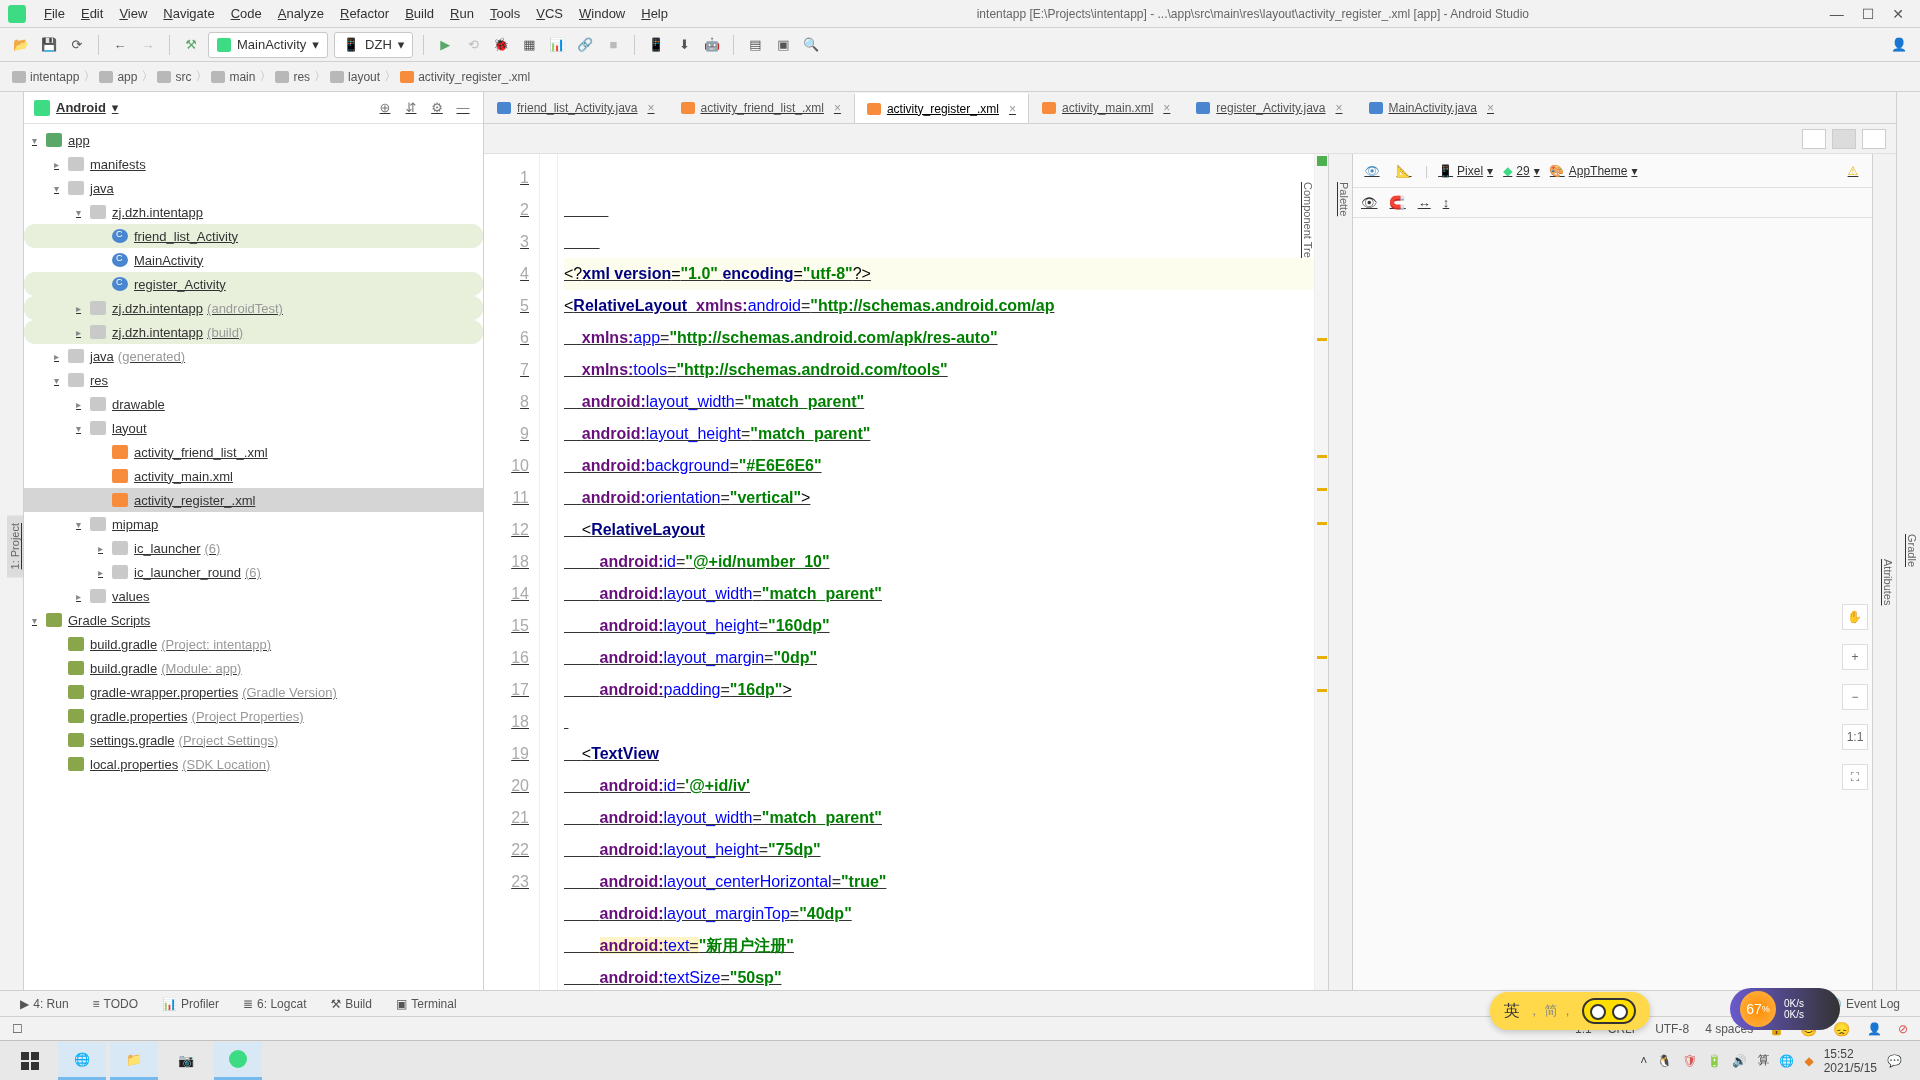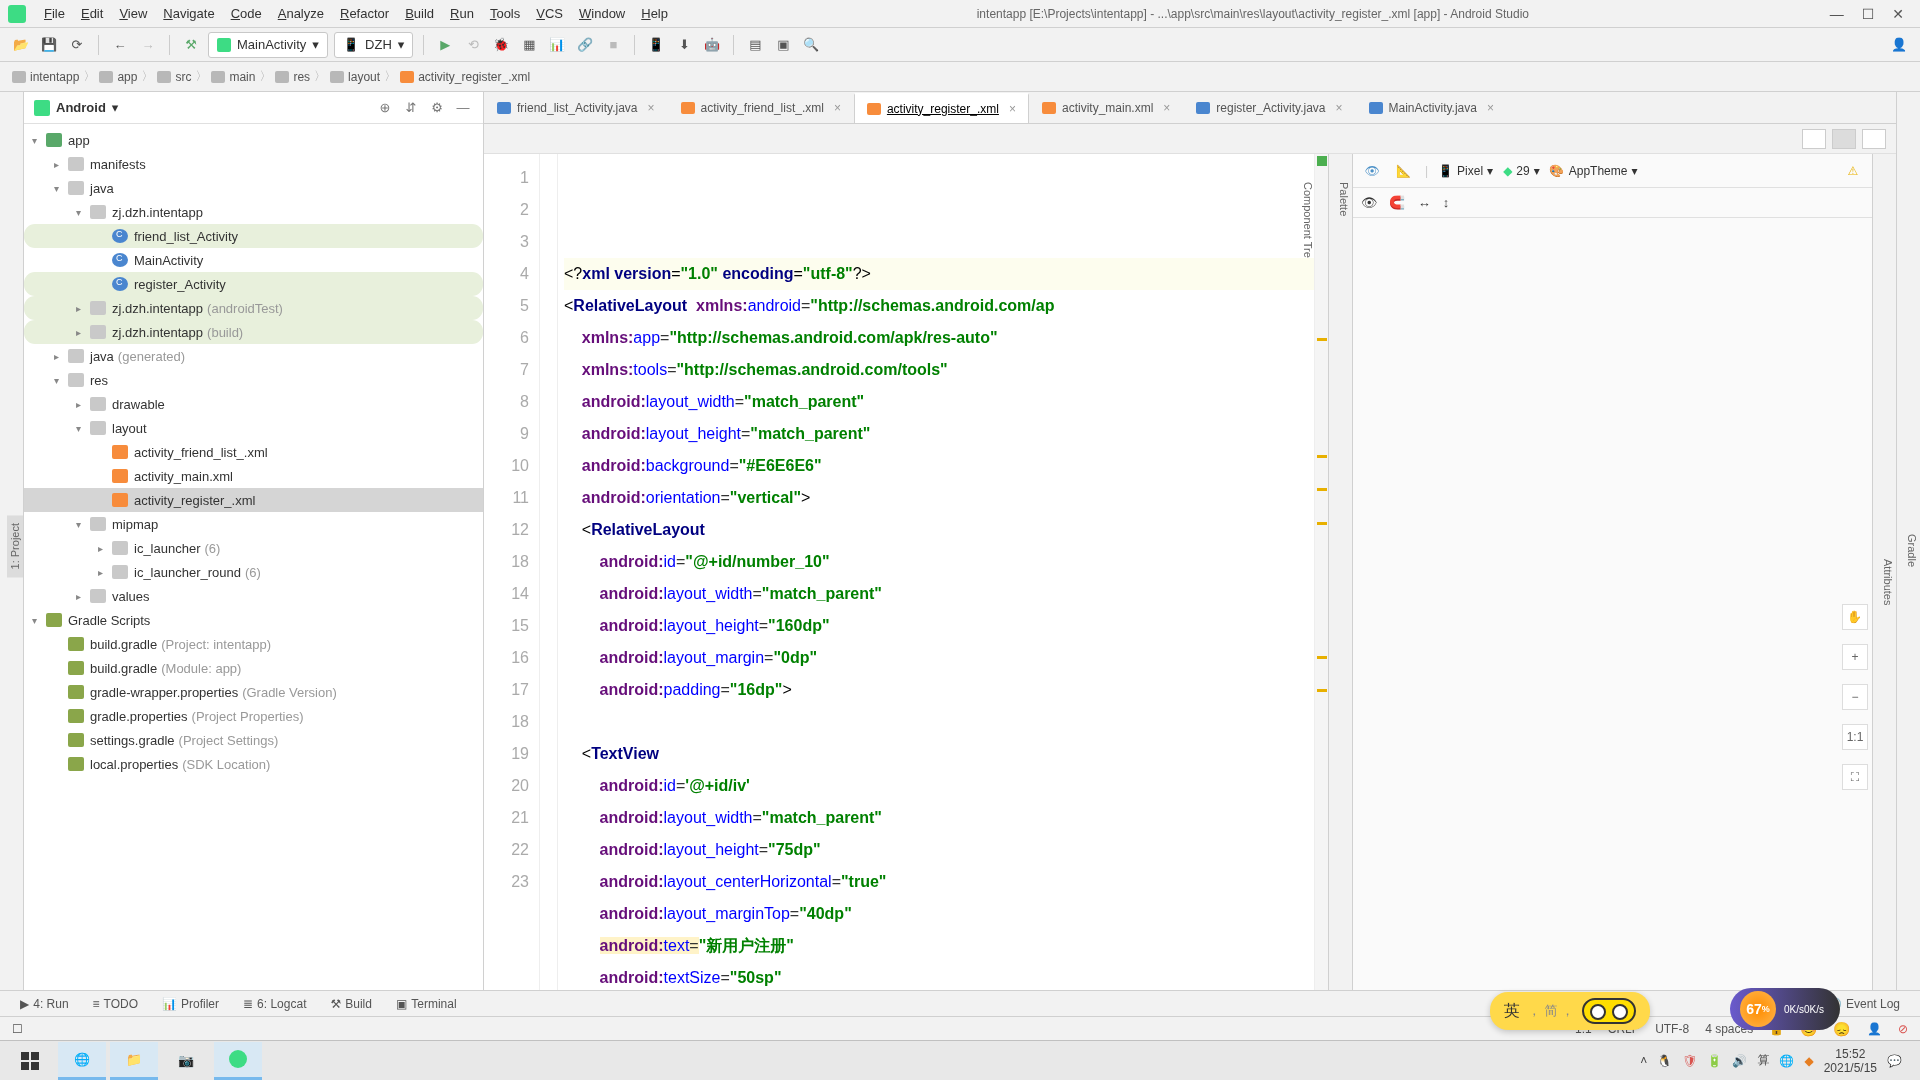--- a/index.html
+++ b/index.html
@@ -15,21 +15,21 @@
 .toolbar .tb-btn { width:22px; height:22px; display:flex; align-items:center; justify-content:center; color:#555; cursor:pointer; }
 .toolbar .sep { width:1px; height:20px; background:#ccc; margin:0 4px; }
 .toolbar .dropdown { height:26px; border:1px solid #c8c8c8; border-radius:3px; background:#fff; display:flex; align-items:center; padding:0 8px; gap:6px; cursor:pointer; }
 .toolbar .dropdown .dd-icon { width:14px; height:14px; background:#3ddc84; border-radius:2px; }
 .toolbar .play { color:#59a869; }
 .breadcrumbs { height:30px; background:#f2f2f2; display:flex; align-items:center; padding:0 12px; gap:4px; border-bottom:1px solid #d0d0d0; font-size:12px; color:#555; }
 .breadcrumbs .crumb { display:flex; align-items:center; gap:4px; }
 .breadcrumbs .sep { color:#aaa; }
 .breadcrumbs .ico-folder { width:14px; height:12px; background:#b8b8b8; border-radius:2px; }
 .breadcrumbs .ico-xml { width:14px; height:12px; background:#f78c3c; border-radius:2px; }
-.main { display:flex; height:calc(1080px - 28px - 34px - 30px - 26px - 24px - 40px); }
+.main { display:flex; height:calc(1080px - 28px - 34px - 30px - 26px - 24px - 40px);text-decoration:underline; }
 .left-gutter { width:24px; background:#f2f2f2; border-right:1px solid #d0d0d0; display:flex; flex-direction:column; align-items:center; padding-top:10px; gap:30px; writing-mode:vertical-rl; font-size:11px; color:#666; }
 .left-gutter .gtab { transform:rotate(180deg); cursor:pointer; padding:8px 2px; }
 .left-gutter .gtab.active { background:#dcdcdc; }
 .right-gutter { width:24px; background:#f2f2f2; border-left:1px solid #d0d0d0; display:flex; flex-direction:column; align-items:center; padding-top:20px; gap:20px; writing-mode:vertical-rl; font-size:11px; color:#666; }
 .right-gutter .gtab { cursor:pointer; padding:8px 2px; }
 .project-panel { width:460px; background:#fff; border-right:1px solid #d0d0d0; display:flex; flex-direction:column; }
 .project-header { height:32px; display:flex; align-items:center; padding:0 10px; border-bottom:1px solid #e0e0e0; gap:6px; }
 .project-header .title { font-weight:bold; }
 .project-header .spacer { flex:1; }
 .project-header .hbtn { width:20px; height:20px; color:#777; cursor:pointer; display:flex; align-items:center; justify-content:center; }
@@ -92,27 +92,27 @@
 .bottom-tabs .btab { display:flex; align-items:center; gap:4px; cursor:pointer; }
 .bottom-tabs .spacer { flex:1; }
 .statusbar { height:24px; background:#f2f2f2; border-top:1px solid #d0d0d0; display:flex; align-items:center; padding:0 12px; gap:16px; font-size:12px; color:#555; }
 .statusbar .spacer { flex:1; }
 .statusbar .face { font-size:14px; }
 .taskbar { height:40px; background:#e8e8e8; border-top:1px solid #c0c0c0; display:flex; align-items:center; padding:0 6px; gap:4px; }
 .taskbar .tbtn { width:48px; height:38px; display:flex; align-items:center; justify-content:center; cursor:pointer; }
 .taskbar .tbtn.active { border-bottom:3px solid #76b9ed; background:#d8e8f4; }
 .taskbar .spacer { flex:1; }
 .taskbar .tray { display:flex; align-items:center; gap:10px; padding-right:12px; font-size:12px; color:#444; }
-.taskbar .clock { text-align:center; line-height:14px; }
+.taskbar .clock { line-height:14px; }
 .overlay-ime { position:absolute; bottom:50px; right:270px; background:#ffd94a; border-radius:18px; padding:6px 14px; display:flex; align-items:center; gap:8px; font-size:16px; box-shadow:0 2px 6px rgba(0,0,0,0.2); }
 .overlay-ime .mascot { width:54px; height:26px; background:#ffde00; border:2px solid #333; border-radius:13px; position:relative; }
 .overlay-ime .mascot::before, .overlay-ime .mascot::after { content:""; position:absolute; width:12px; height:12px; background:#fff; border:2px solid #333; border-radius:50%; top:4px; }
 .overlay-ime .mascot::before { left:6px; } .overlay-ime .mascot::after { right:6px; }
 .overlay-perf { position:absolute; bottom:50px; right:80px; width:110px; height:42px; background:linear-gradient(90deg,#6a5acd,#333); border-radius:21px; display:flex; align-items:center; padding:0 10px; color:#fff; font-size:11px; gap:8px; }
-.overlay-perf .ball { width:36px; height:36px; border-radius:50%; background:radial-gradient(circle,#ff8c00,#ffb74d); display:flex; align-items:center; justify-content:center; font-size:14px; font-weight:bold; }
+.overlay-perf .ball { width:36px; height:36px; border-radius:50%; background:radial-gradient(circle,#ff8c00,#ffb74d); display:flex; align-items:center; justify-content:center; font-size:14px; font-weight:normal; }
 </style>
 </head>
 <body>
 
 <div class="menubar">
   <div class="logo"></div>
   <div id="menu-items" style="display: flex;">
       <span class="menu-item"><u>F</u>ile</span>
       <span class="menu-item"><u>E</u>dit</span>
       <span class="menu-item"><u>V</u>iew</span>
@@ -574,17 +574,17 @@
 <div class="overlay-ime">
   <span>英</span>
   <span style="color:#888;font-size:13px">， 简 ，</span>
   <span class="mascot"></span>
 </div>
 <div class="overlay-perf">
   <div class="ball">
       <span>67</span>
       <span style="font-size:9px">%</span>
     </div>
-  <div style="display:flex;flex-direction:row;font-size:10px">
+  <div style="display:flex;flex-direction:column;font-size:10px">
     <span>0K/s</span>
     <span>0K/s</span>
   </div>
 </div>
 
 </body></html>

